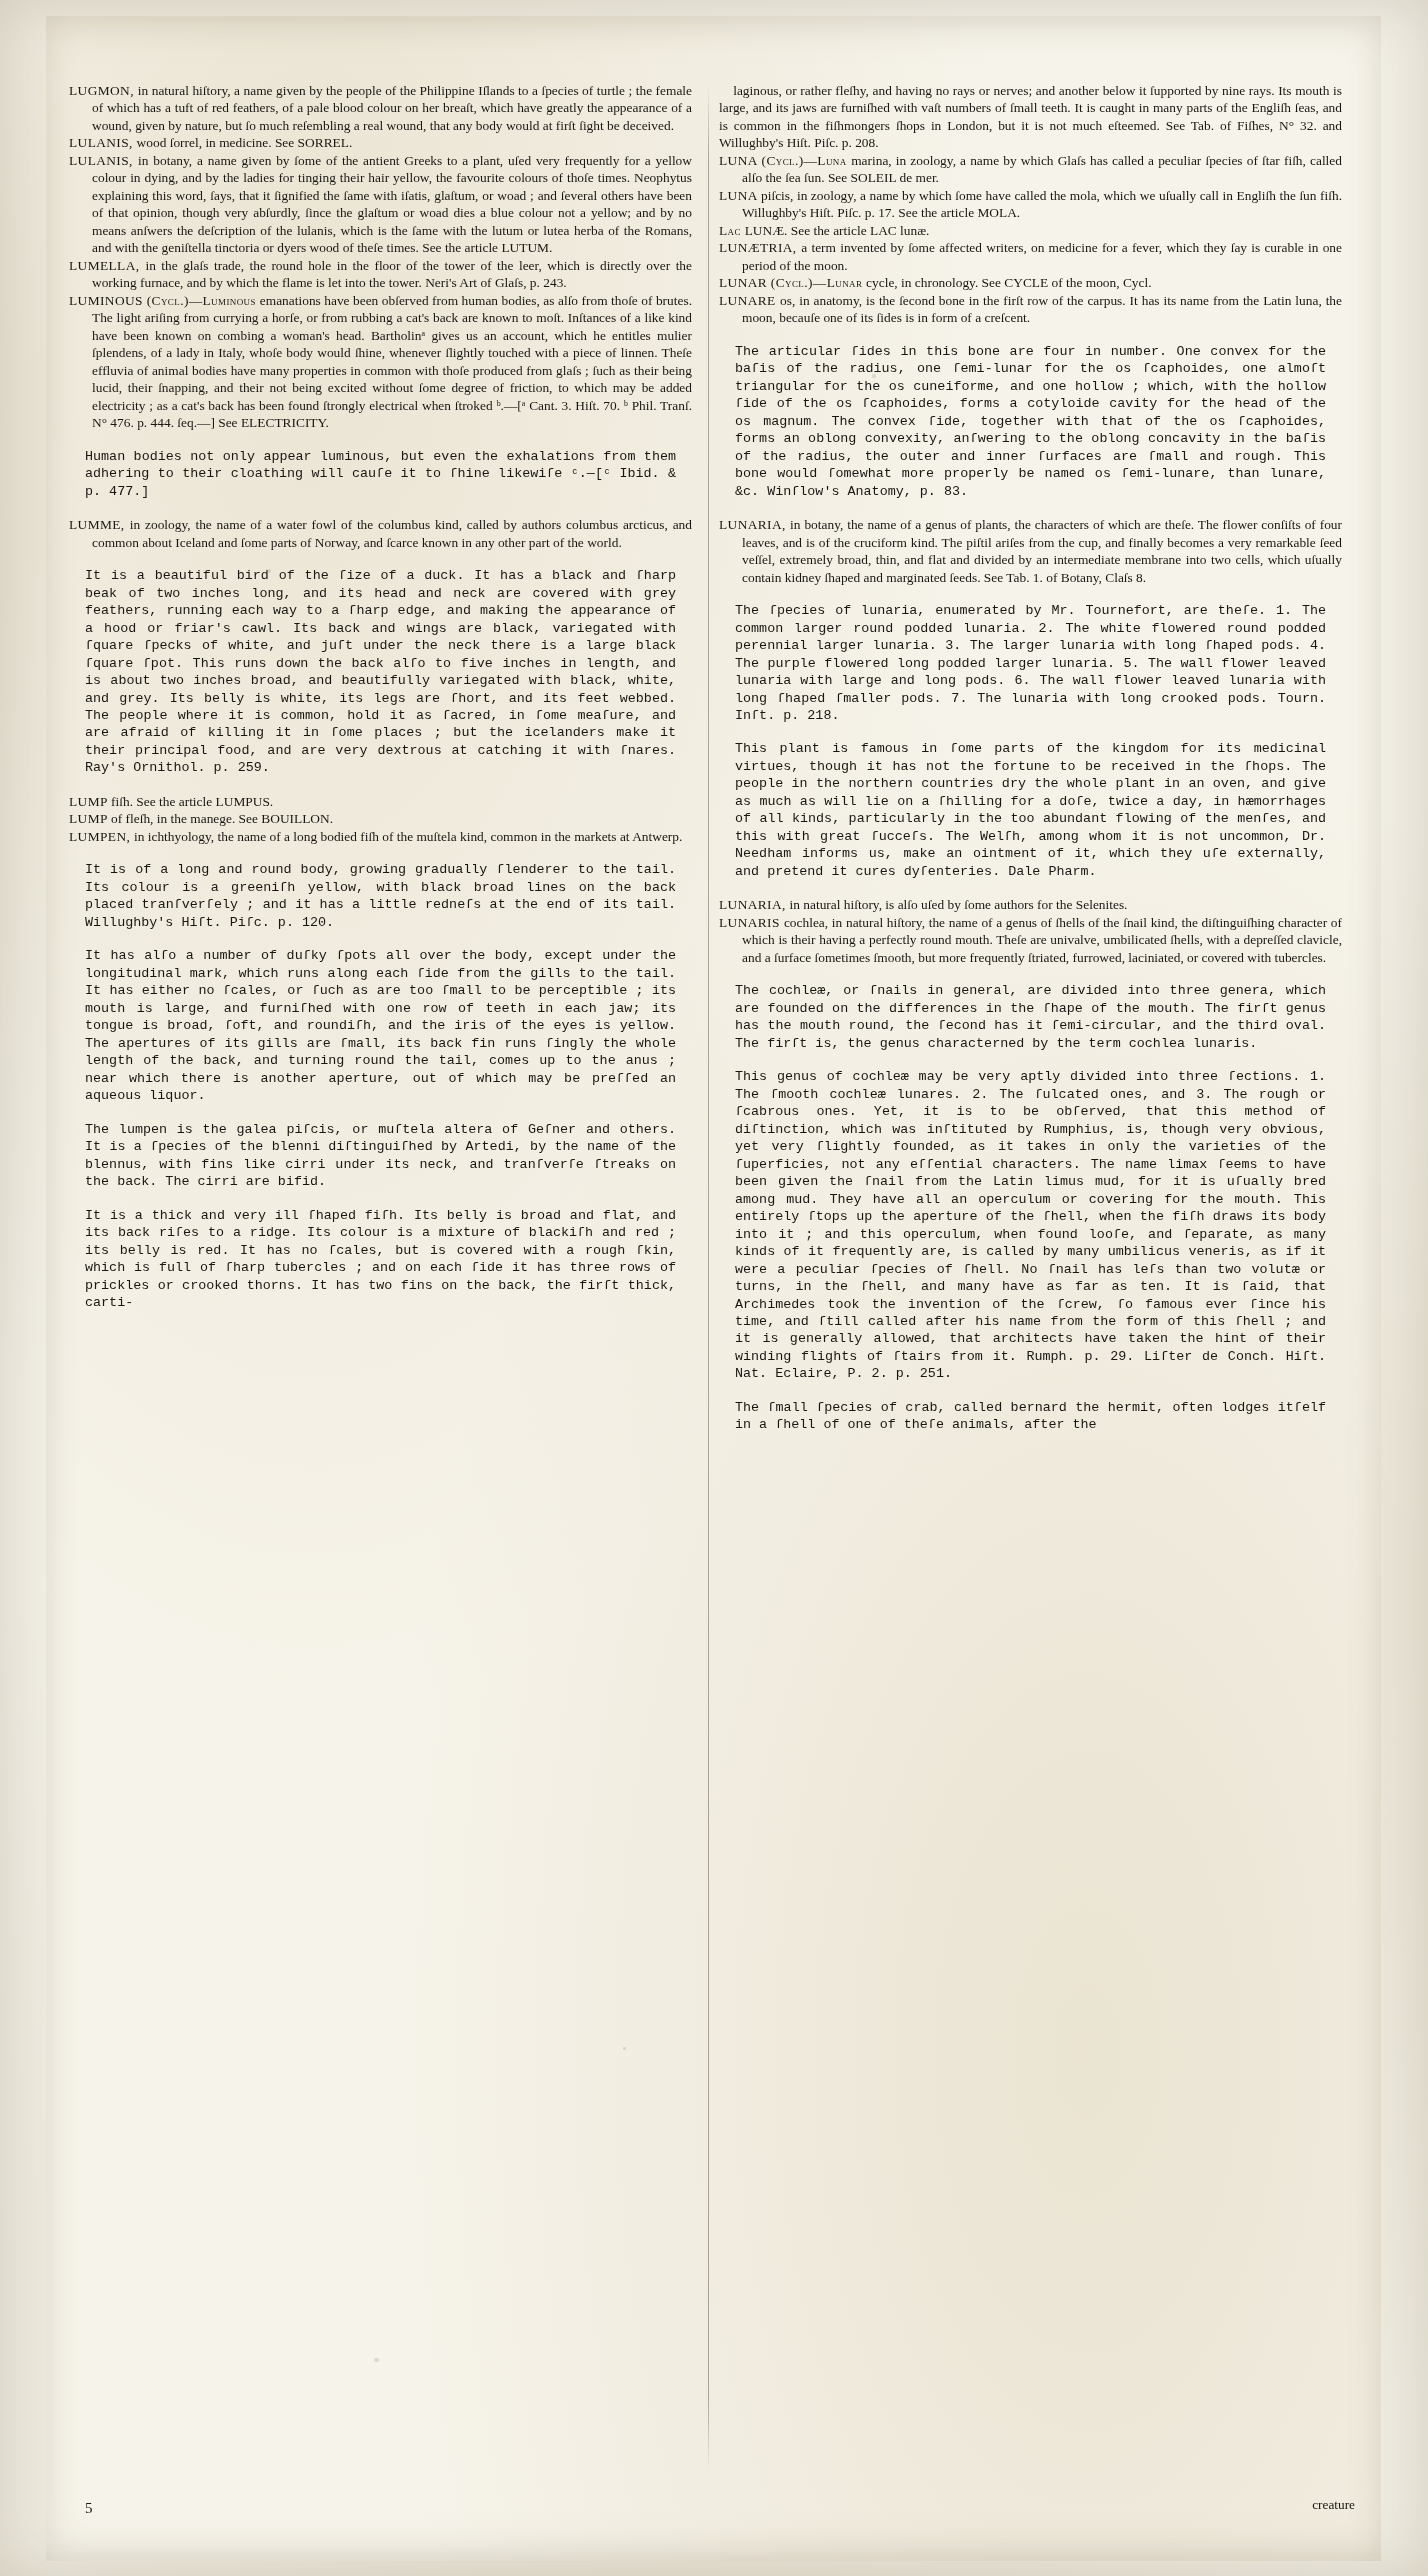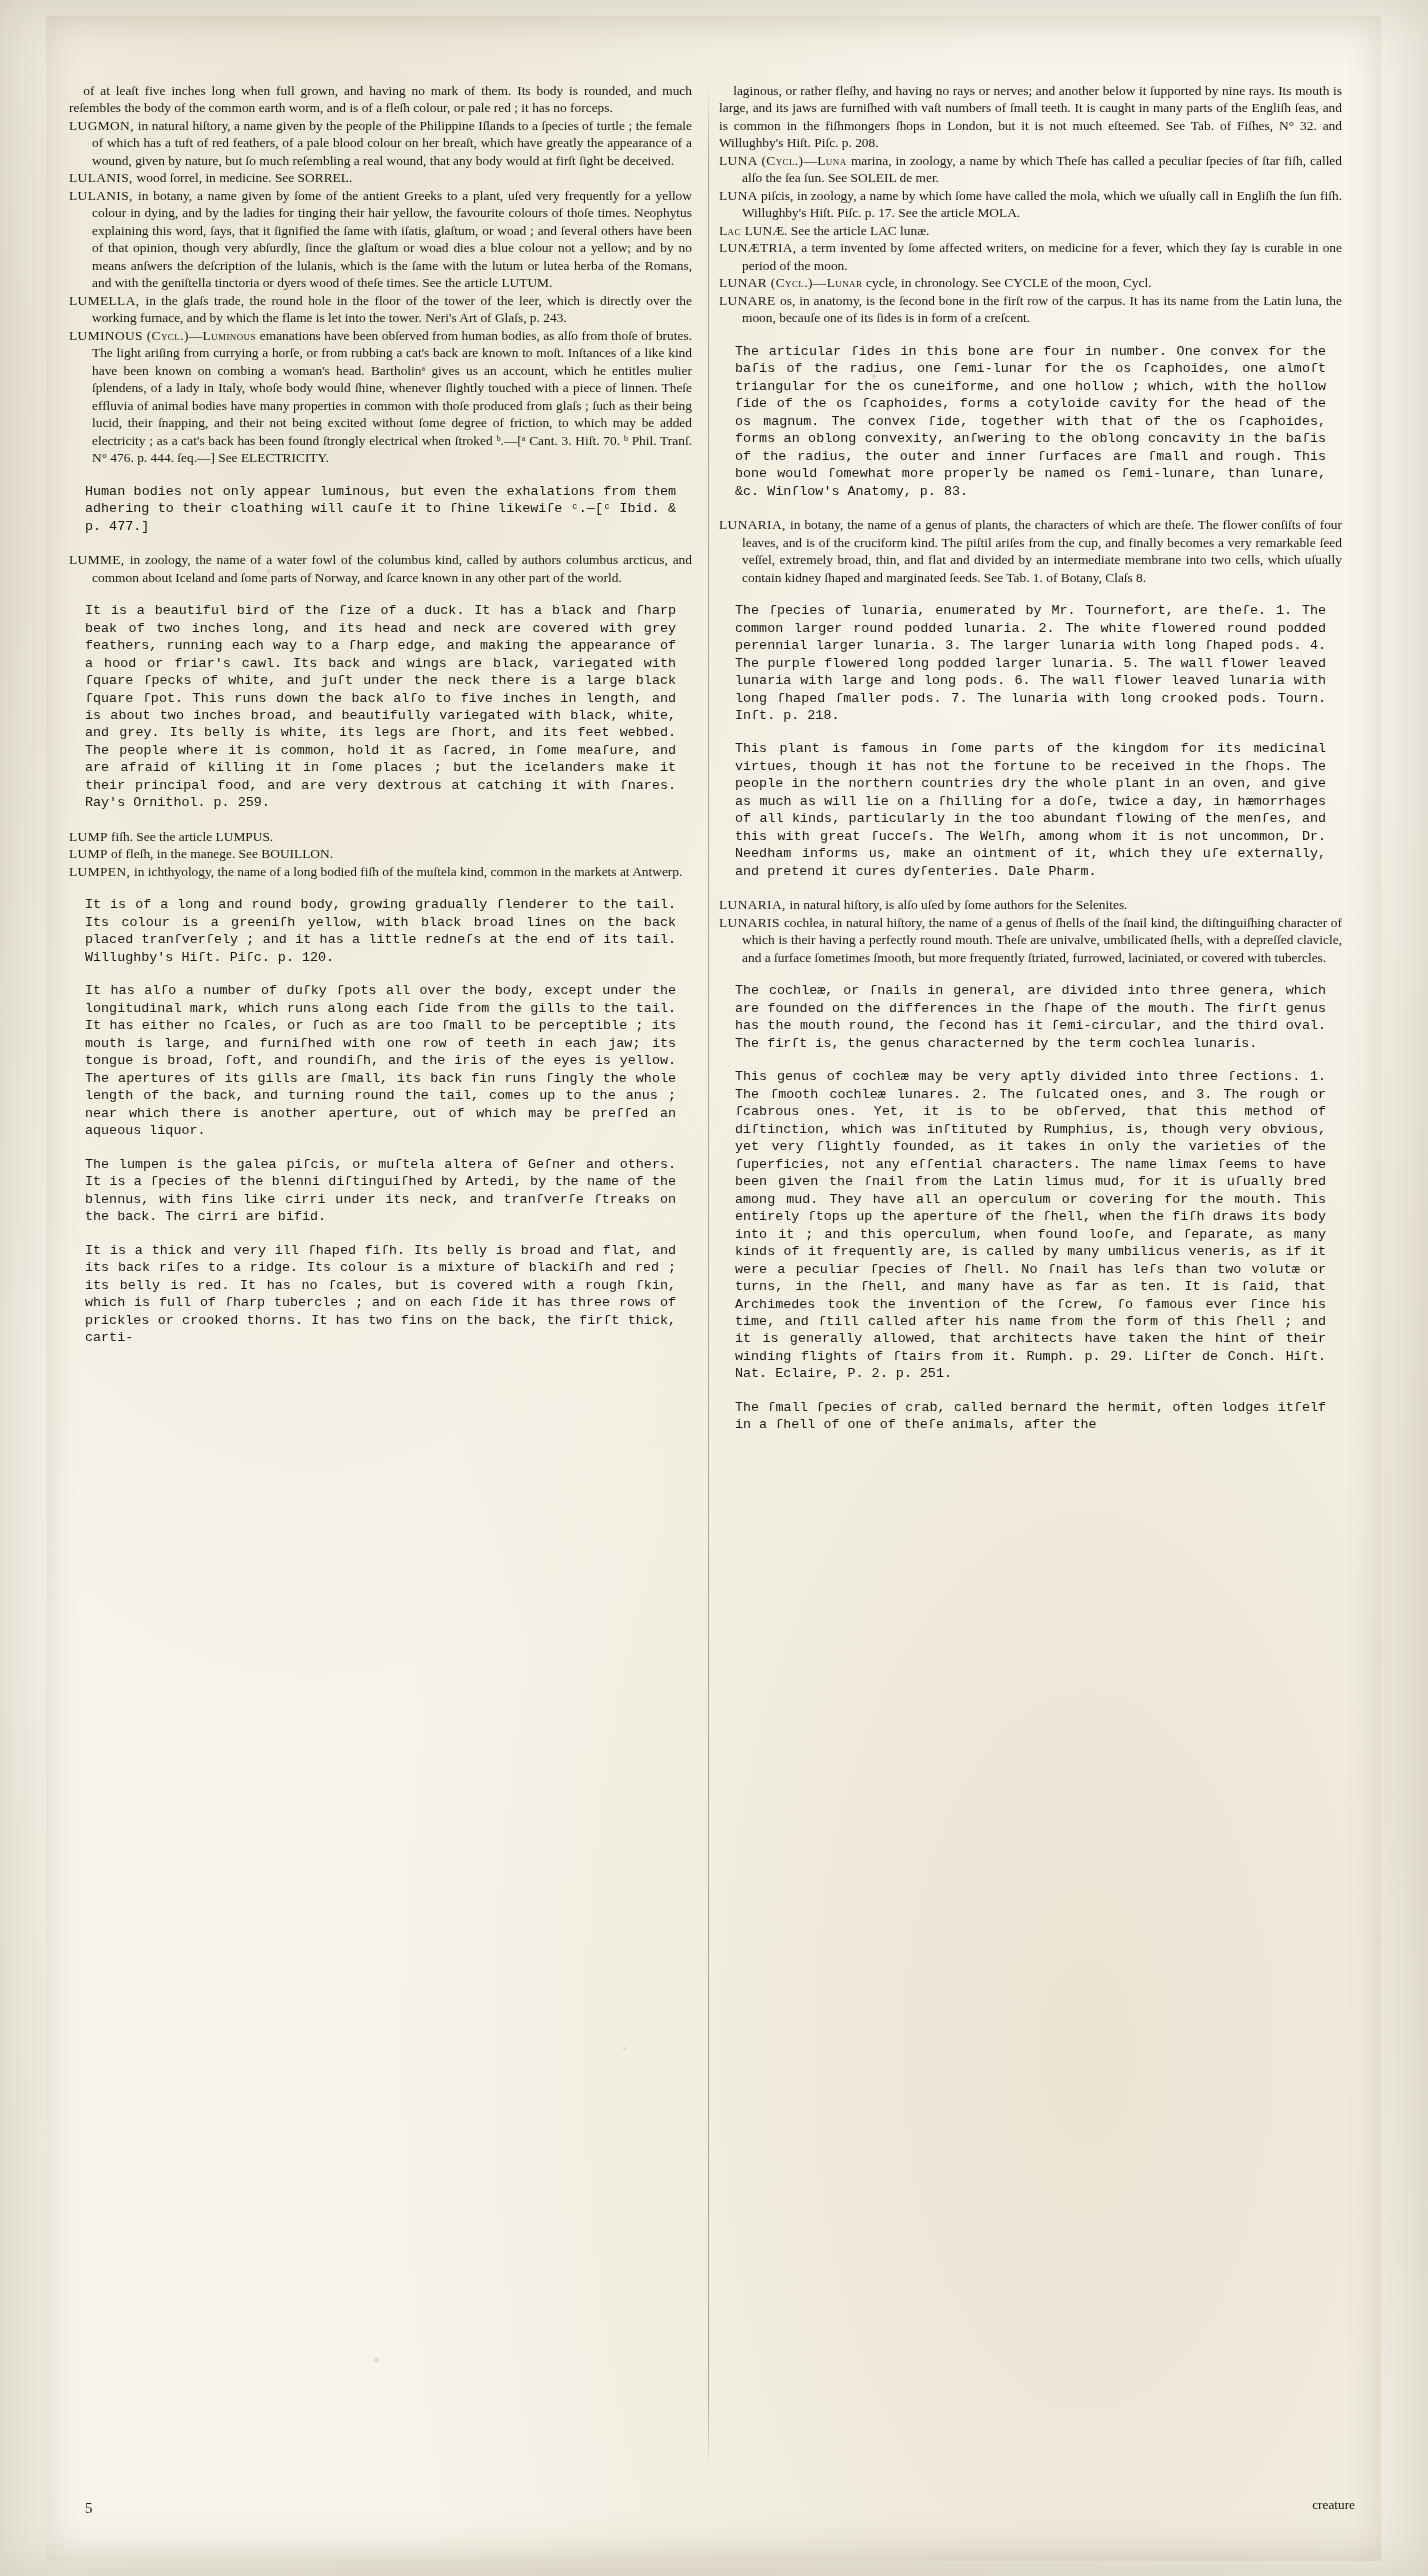--- a/index.html
+++ b/index.html
@@ -145,40 +145,39 @@
 <body>
 
 <div class="page">
   <div class="sheet"></div>
 
 
   <div class="divider"></div>
 
   <div class="columns">
     <div class="col" id="col-left">
-        <p class="cont"><span>of at leaſt five inches long when full grown, and having no mark of them. Its body is rounded, and much reſembles the body of the common earth worm, and is of a fleſh colour, or pale red ; it has no forceps.</span></p>
         <p class="entry"><span class="hw">LUGMON, </span><span>in natural hiſtory, a name given by the people of the Philippine Iſlands to a ſpecies of turtle ; the female of which has a tuft of red feathers, of a pale blood colour on her breaſt, which have greatly the appearance of a wound, given by nature, but ſo much reſembling a real wound, that any body would at firſt ſight be deceived.</span></p>
         <p class="entry"><span class="hw">LULANIS, </span><span>wood ſorrel, in medicine. See SORREL.</span></p>
         <p class="entry"><span class="hw">LULANIS, </span><span>in botany, a name given by ſome of the antient Greeks to a plant, uſed very frequently for a yellow colour in dying, and by the ladies for tinging their hair yellow, the favourite colours of thoſe times. Neophytus explaining this word, ſays, that it ſignified the ſame with iſatis, glaſtum, or woad ; and ſeveral others have been of that opinion, though very abſurdly, ſince the glaſtum or woad dies a blue colour not a yellow; and by no means anſwers the deſcription of the lulanis, which is the ſame with the lutum or lutea herba of the Romans, and with the geniſtella tinctoria or dyers wood of theſe times. See the article LUTUM.</span></p>
         <p class="entry"><span class="hw">LUMELLA, </span><span>in the glaſs trade, the round hole in the floor of the tower of the leer, which is directly over the working furnace, and by which the flame is let into the tower. Neri's Art of Glaſs, p. 243.</span></p>
         <p class="entry"><span class="hw">LUMINOUS (Cycl.)—Luminous </span><span>emanations have been obſerved from human bodies, as alſo from thoſe of brutes. The light ariſing from currying a horſe, or from rubbing a cat's back are known to moſt. Inſtances of a like kind have been known on combing a woman's head. Bartholinᵃ gives us an account, which he entitles mulier ſplendens, of a lady in Italy, whoſe body would ſhine, whenever ſlightly touched with a piece of linnen. Theſe effluvia of animal bodies have many properties in common with thoſe produced from glaſs ; ſuch as their being lucid, their ſnapping, and their not being excited without ſome degree of friction, to which may be added electricity ; as a cat's back has been found ſtrongly electrical when ſtroked ᵇ.—[ᵃ Cant. 3. Hiſt. 70.   ᵇ Phil. Tranſ. N° 476. p. 444. ſeq.—]  See ELECTRICITY.</span></p>
         <p class="flush"><span>Human bodies not only appear luminous, but even the exhalations from them adhering to their cloathing will cauſe it to ſhine likewiſe ᶜ.—[ᶜ Ibid. &amp; p. 477.]</span></p>
         <p class="entry"><span class="hw">LUMME, </span><span>in zoology, the name of a water fowl of the columbus kind, called by authors columbus arcticus, and common about Iceland and ſome parts of Norway, and ſcarce known in any other part of the world.</span></p>
         <p class="flush"><span>It is a beautiful bird of the ſize of a duck. It has a black and ſharp beak of two inches long, and its head and neck are covered with grey feathers, running each way to a ſharp edge, and making the appearance of a hood or friar's cawl. Its back and wings are black, variegated with ſquare ſpecks of white, and juſt under the neck there is a large black ſquare ſpot. This runs down the back alſo to five inches in length, and is about two inches broad, and beautifully variegated with black, white, and grey. Its belly is white, its legs are ſhort, and its feet webbed. The people where it is common, hold it as ſacred, in ſome meaſure, and are afraid of killing it in ſome places ; but the icelanders make it their principal food, and are very dextrous at catching it with ſnares. Ray's Ornithol. p. 259.</span></p>
         <p class="entry"><span class="hw">LUMP </span><span>fiſh. See the article LUMPUS.</span></p>
         <p class="entry"><span class="hw">LUMP </span><span>of fleſh, in the manege. See BOUILLON.</span></p>
         <p class="entry"><span class="hw">LUMPEN, </span><span>in ichthyology, the name of a long bodied fiſh of the muſtela kind, common in the markets at Antwerp.</span></p>
         <p class="flush"><span>It is of a long and round body, growing gradually ſlenderer to the tail. Its colour is a greeniſh yellow, with black broad lines on the back placed tranſverſely ; and it has a little redneſs at the end of its tail. Willughby's Hiſt. Piſc. p. 120.</span></p>
         <p class="flush"><span>It has alſo a number of duſky ſpots all over the body, except under the longitudinal mark, which runs along each ſide from the gills to the tail. It has either no ſcales, or ſuch as are too ſmall to be perceptible ; its mouth is large, and furniſhed with one row of teeth in each jaw; its tongue is broad, ſoft, and roundiſh, and the iris of the eyes is yellow. The apertures of its gills are ſmall, its back fin runs ſingly the whole length of the back, and turning round the tail, comes up to the anus ; near which there is another aperture, out of which may be preſſed an aqueous liquor.</span></p>
         <p class="flush"><span>The lumpen is the galea piſcis, or muſtela altera of Geſner and others. It is a ſpecies of the blenni diſtinguiſhed by Artedi, by the name of the blennus, with fins like cirri under its neck, and tranſverſe ſtreaks on the back. The cirri are bifid.</span></p>
         <p class="flush"><span>It is a thick and very ill ſhaped fiſh. Its belly is broad and flat, and its back riſes to a ridge. Its colour is a mixture of blackiſh and red ; its belly is red. It has no ſcales, but is covered with a rough ſkin, which is full of ſharp tubercles ; and on each ſide it has three rows of prickles or crooked thorns. It has two fins on the back, the firſt thick, carti-</span></p>
       </div>
     <div class="col" id="col-right">
         <p class="cont"><span>laginous, or rather fleſhy, and having no rays or nerves; and another below it ſupported by nine rays. Its mouth is large, and its jaws are furniſhed with vaſt numbers of ſmall teeth. It is caught in many parts of the Engliſh ſeas, and is common in the fiſhmongers ſhops in London, but it is not much eſteemed. See Tab. of Fiſhes, N° 32. and Willughby's Hiſt. Piſc. p. 208.</span></p>
-        <p class="entry"><span class="hw">LUNA (Cycl.)—Luna </span><span>marina, in zoology, a name by which Theſe has called a peculiar ſpecies of ſtar fiſh, called alſo the ſea ſun. See SOLEIL de mer.</span></p>
+        <p class="entry"><span class="hw">LUNA (Cycl.)—Luna </span><span>marina, in zoology, a name by which Glaſs has called a peculiar ſpecies of ſtar fiſh, called alſo the ſea ſun. See SOLEIL de mer.</span></p>
         <p class="entry"><span class="hw">LUNA </span><span>piſcis, in zoology, a name by which ſome have called the mola, which we uſually call in Engliſh the ſun fiſh. Willughby's Hiſt. Piſc. p. 17.  See the article MOLA.</span></p>
         <p class="entry"><span class="hw">Lac </span><span>LUNÆ. See the article LAC lunæ.</span></p>
         <p class="entry"><span class="hw">LUNÆTRIA, </span><span>a term invented by ſome affected writers, on medicine for a fever, which they ſay is curable in one period of the moon.</span></p>
         <p class="entry"><span class="hw">LUNAR (Cycl.)—Lunar </span><span>cycle, in chronology. See CYCLE of the moon, Cycl.</span></p>
         <p class="entry"><span class="hw">LUNARE </span><span>os, in anatomy, is the ſecond bone in the firſt row of the carpus. It has its name from the Latin luna, the moon, becauſe one of its ſides is in form of a creſcent.</span></p>
         <p class="flush"><span>The articular ſides in this bone are four in number. One convex for the baſis of the radius, one ſemi-lunar for the os ſcaphoides, one almoſt triangular for the os cuneiforme, and one hollow ; which, with the hollow ſide of the os ſcaphoides, forms a cotyloide cavity for the head of the os magnum. The convex ſide, together with that of the os ſcaphoides, forms an oblong convexity, anſwering to the oblong concavity in the baſis of the radius, the outer and inner ſurfaces are ſmall and rough. This bone would ſomewhat more properly be named os ſemi-lunare, than lunare, &amp;c. Winſlow's Anatomy, p. 83.</span></p>
         <p class="entry"><span class="hw">LUNARIA, </span><span>in botany, the name of a genus of plants, the characters of which are theſe. The flower conſiſts of four leaves, and is of the cruciform kind. The piſtil ariſes from the cup, and finally becomes a very remarkable ſeed veſſel, extremely broad, thin, and flat and divided by an intermediate membrane into two cells, which uſually contain kidney ſhaped and marginated ſeeds. See Tab. 1. of Botany, Claſs 8.</span></p>
         <p class="flush"><span>The ſpecies of lunaria, enumerated by Mr. Tournefort, are theſe.  1. The common larger round podded lunaria.  2. The white flowered round podded perennial larger lunaria.  3. The larger lunaria with long ſhaped pods.  4. The purple flowered long podded larger lunaria.  5. The wall flower leaved lunaria with large and long pods.  6. The wall flower leaved lunaria with long ſhaped ſmaller pods.  7. The lunaria with long crooked pods.  Tourn. Inſt. p. 218.</span></p>
         <p class="flush"><span>This plant is famous in ſome parts of the kingdom for its medicinal virtues, though it has not the fortune to be received in the ſhops. The people in the northern countries dry the whole plant in an oven, and give as much as will lie on a ſhilling for a doſe, twice a day, in hæmorrhages of all kinds, particularly in the too abundant flowing of the menſes, and this with great ſucceſs. The Welſh, among whom it is not uncommon, Dr. Needham informs us, make an ointment of it, which they uſe externally, and pretend it cures dyſenteries. Dale Pharm.</span></p>
         <p class="entry"><span class="hw">LUNARIA, </span><span>in natural hiſtory, is alſo uſed by ſome authors for the Selenites.</span></p>

